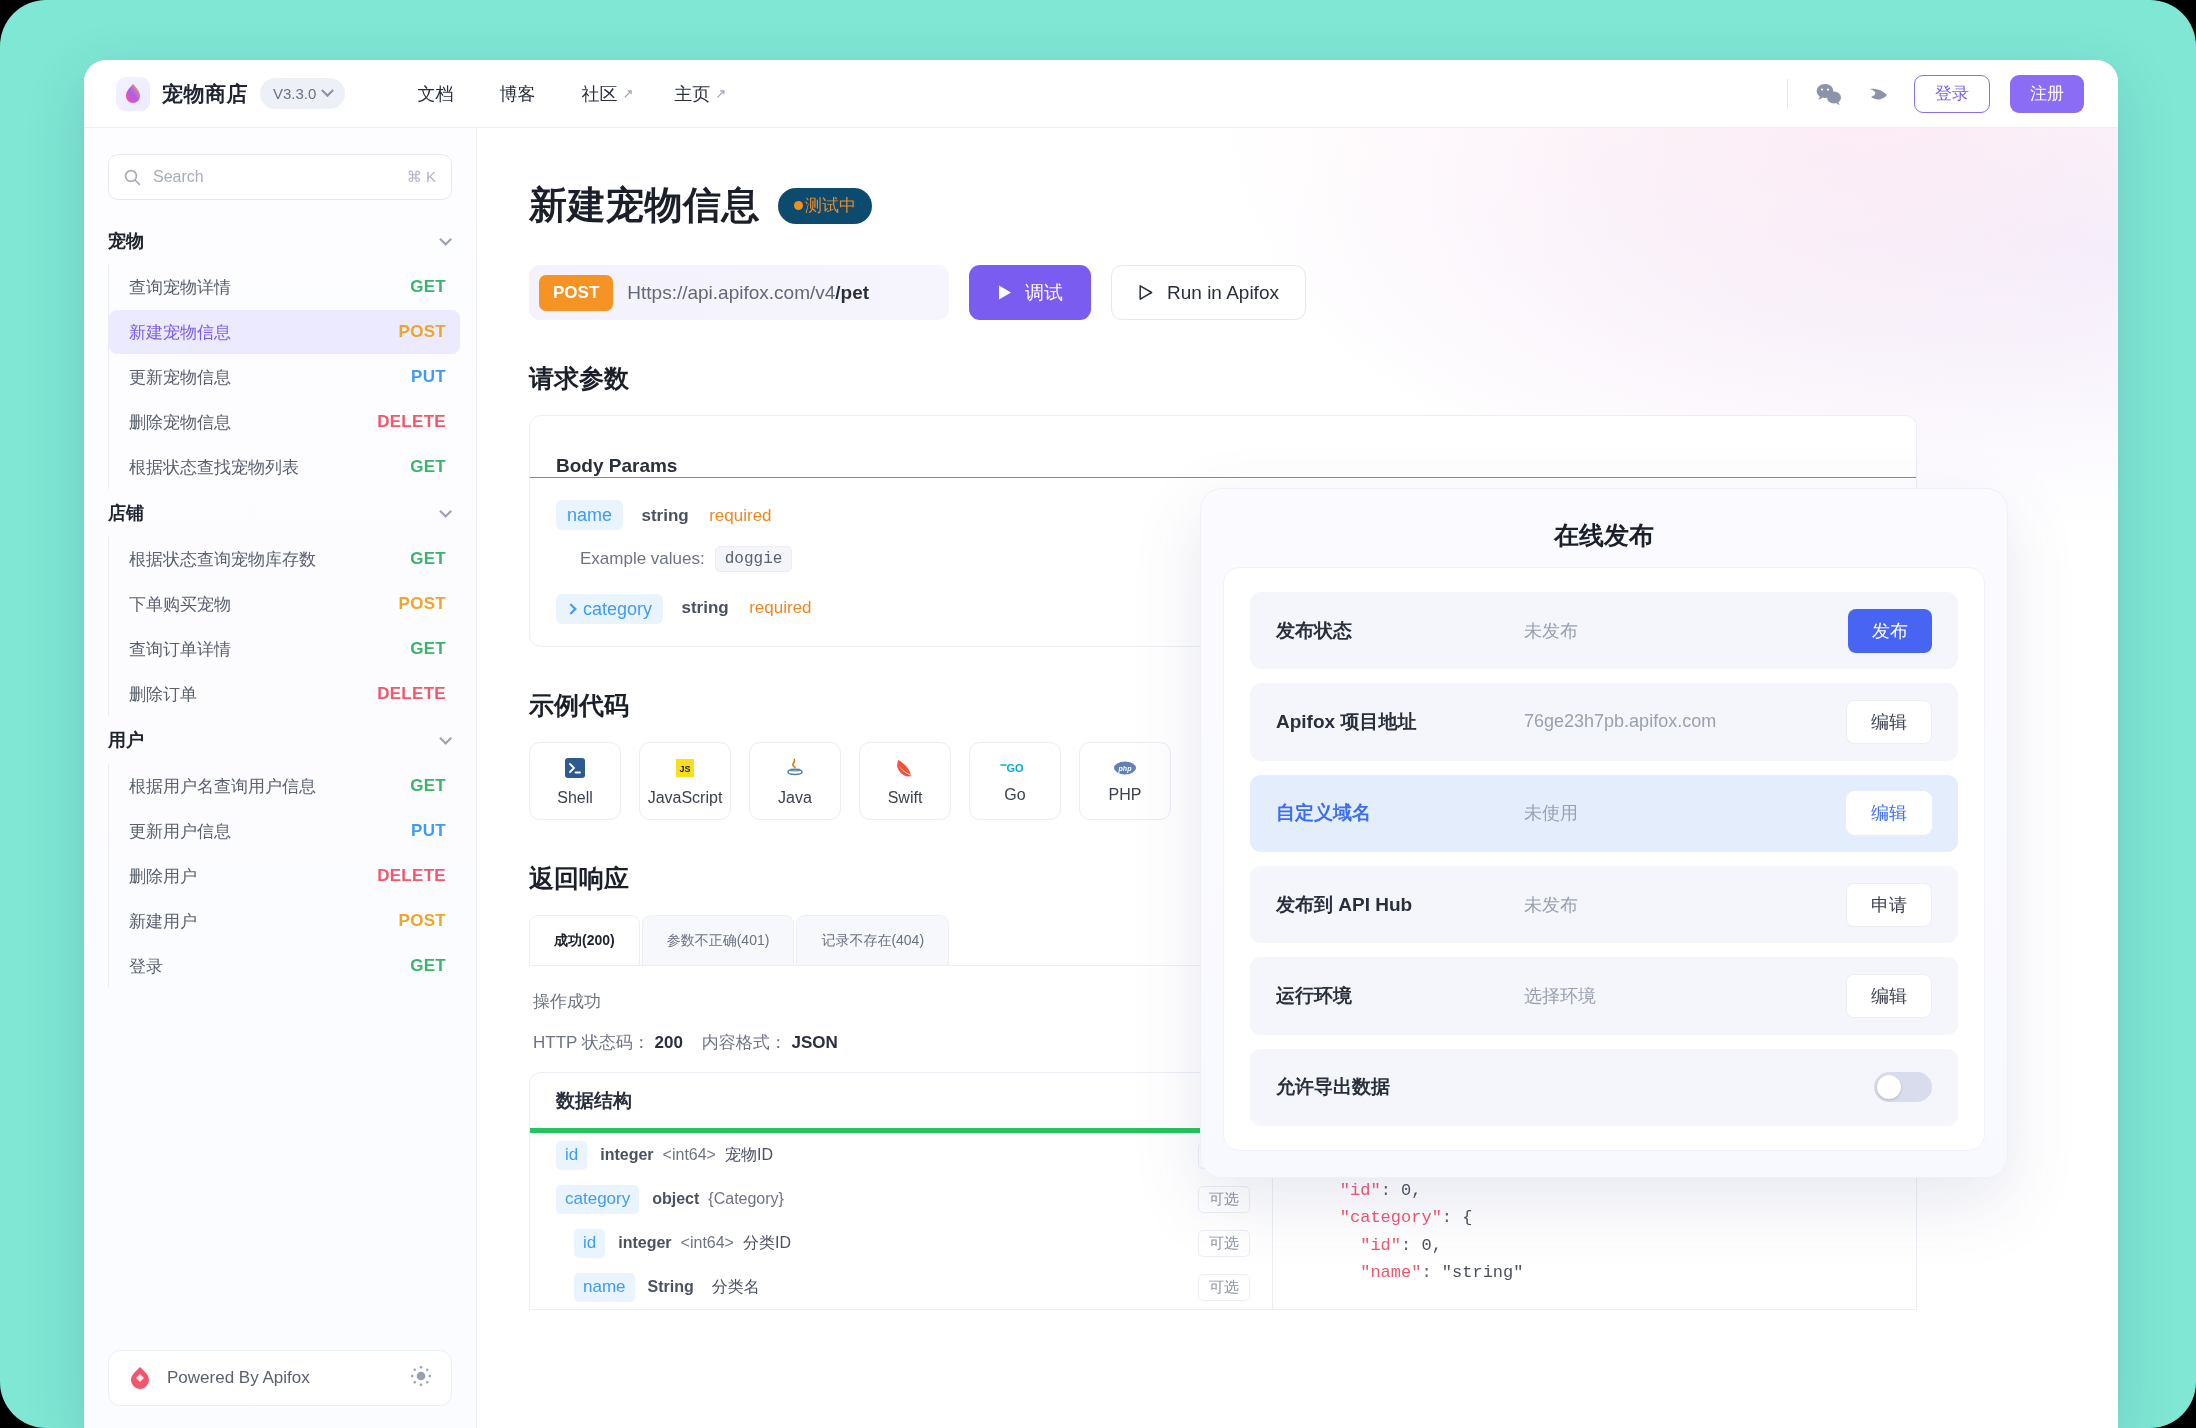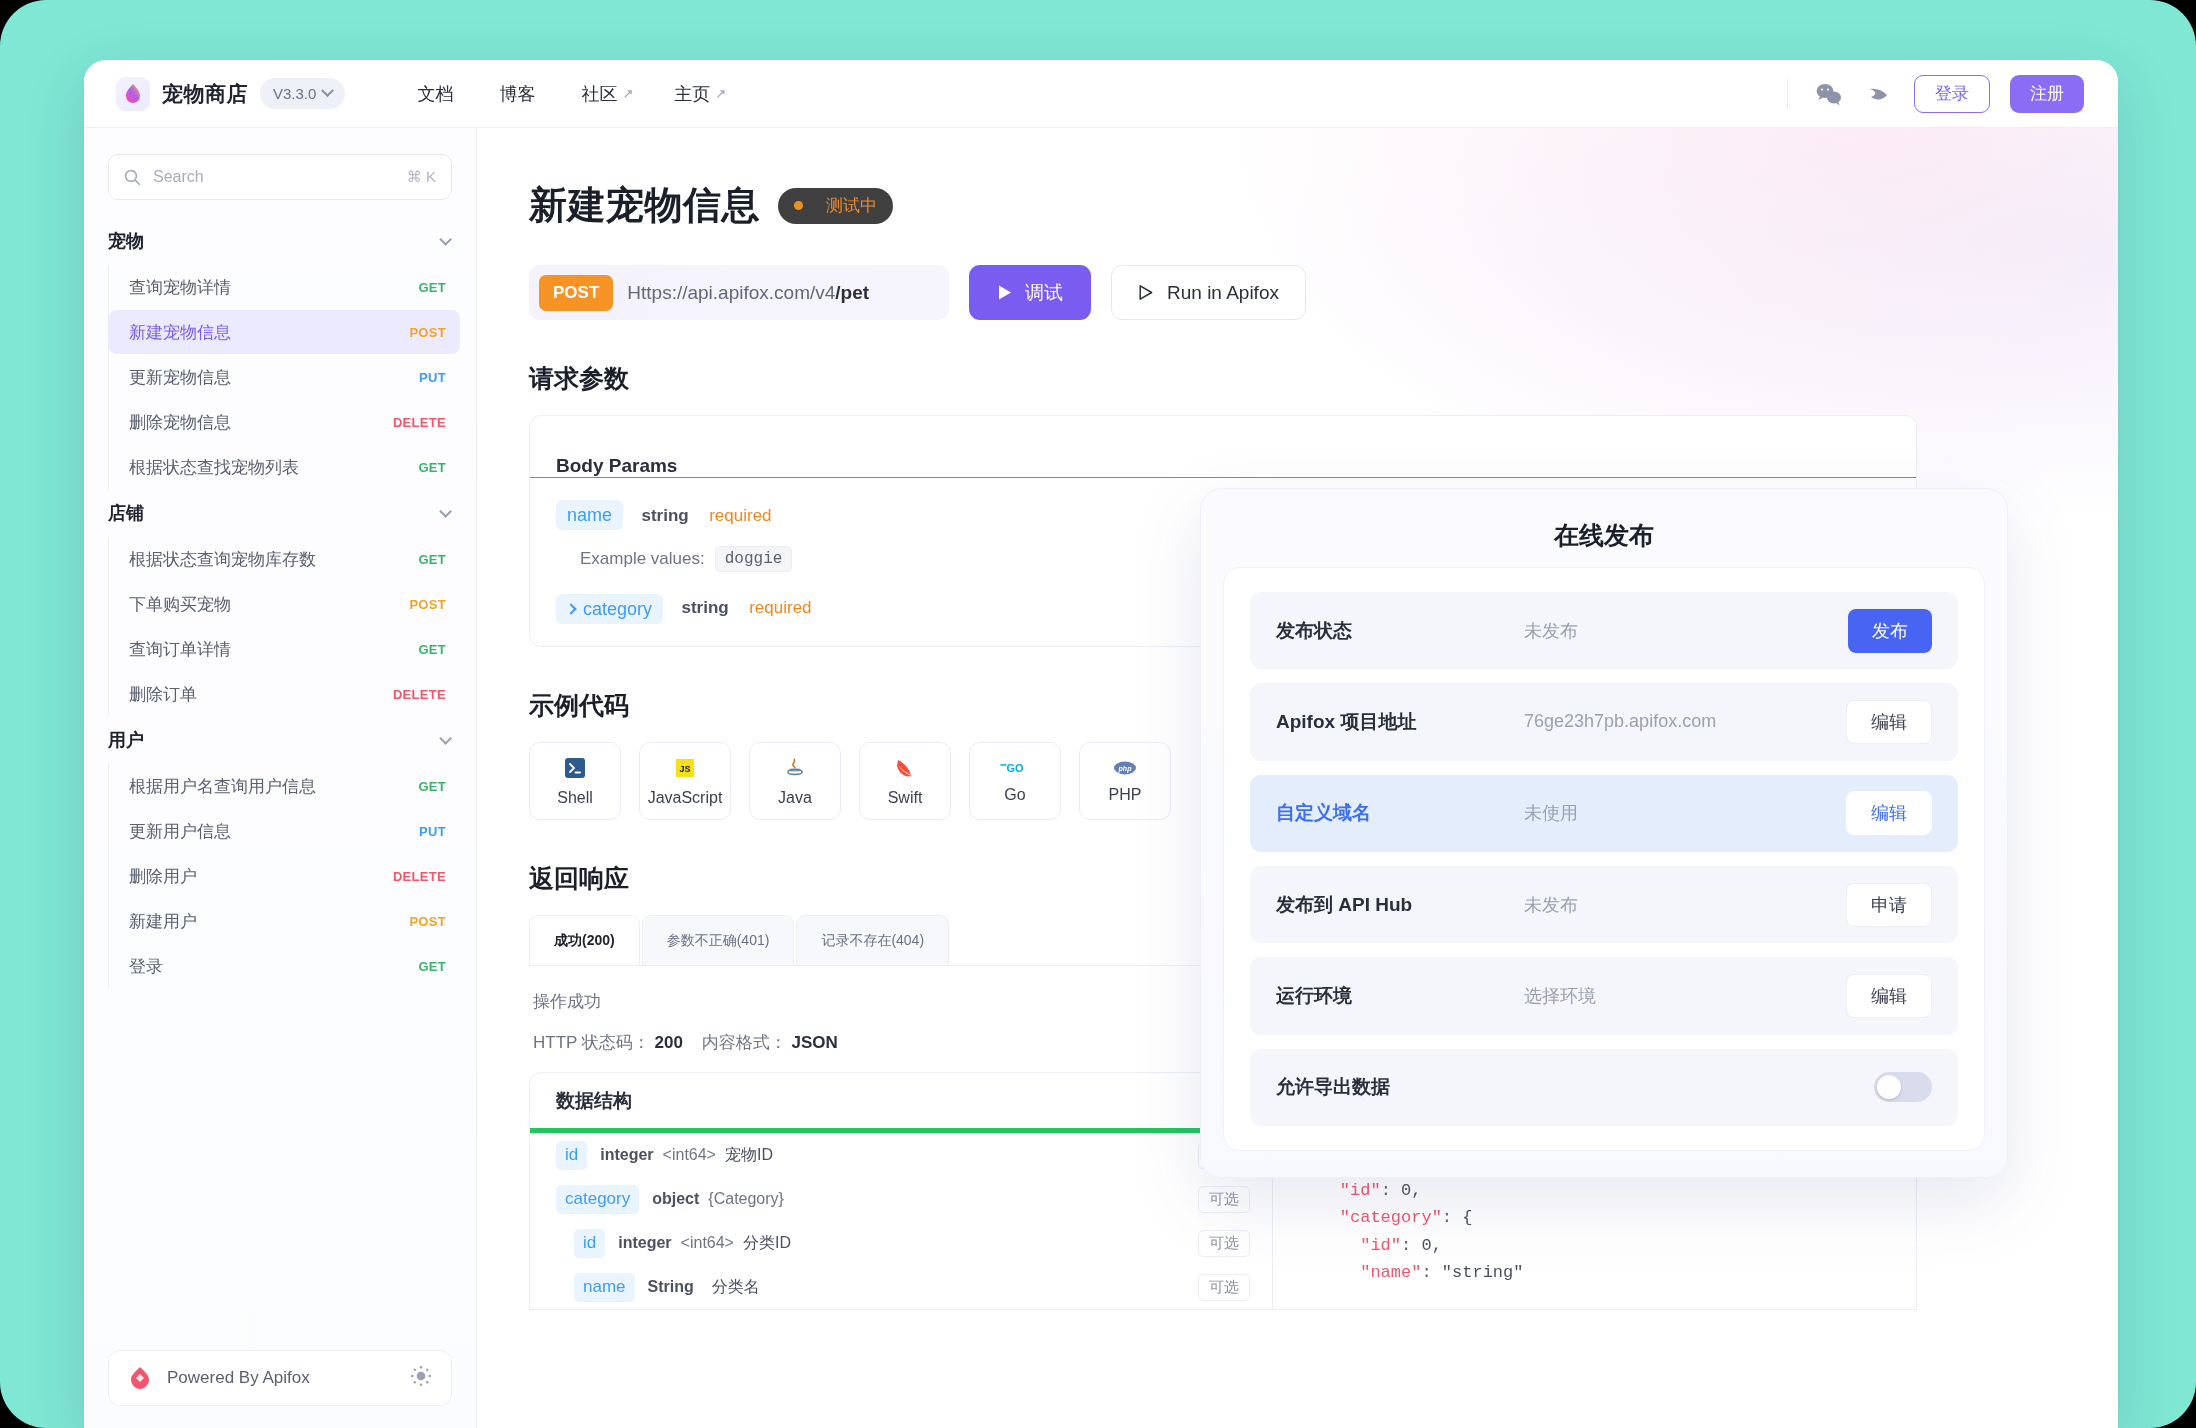--- a/index.html
+++ b/index.html
@@ -103,43 +103,43 @@
   .grp .gname { font-size: 18px; font-weight: 700; color: #20242f; }
   .grp .gchev { margin-left: auto; width: 9px; height: 9px;
      border-right: 2px solid #9aa0b0; border-bottom: 2px solid #9aa0b0; transform: rotate(45deg) translateY(-3px); }
   .grp-items { border-left: 1px solid #ebedf3; margin-left: 24px; }
   .item {
     display: flex; align-items: center; height: 44px;
     margin: 1px 16px 1px 0; padding: 0 14px 0 20px;
     border-radius: 8px; cursor: pointer;
   }
   .item .iname { font-size: 17px; color: #5b6070; }
-  .item .meth { margin-left: auto; font-size: 13px; font-weight: 700; letter-spacing: .3px; }
+  .item .meth { margin-left: auto; font-size: 17px; font-weight: 700; letter-spacing: .3px; }
   .item.active { background: #eceaff; }
   .item.active .iname { color: #7b5cf0; }
   .m-get { color: #3bb46b; }
   .m-post { color: #f0a52a; }
   .m-put { color: #3e9cf5; }
   .m-delete { color: #f4566b; }
   #powered {
     margin: 0 24px 22px 24px; height: 56px;
     border: 1px solid #eceef6; border-radius: 12px; background: #fff;
     display: flex; align-items: center; padding: 0 18px; gap: 14px;
   }
   #powered .pb-text { font-size: 17px; color: #5b6070; font-weight: 500; }
   #powered .theme { margin-left: auto; cursor: pointer; }
 
   
   #main { flex: 1; position: relative; overflow: hidden; padding: 52px 0 0 52px; }
   .title-row { display: flex; align-items: center; gap: 18px; }
   #page-title { font-size: 38px; font-weight: 700; color: #1b1f2a; letter-spacing: .5px; }
   #status-badge {
-    display: flex; align-items: center; gap: 23px;
+    display: flex; align-items: center; gap: 2px;
     height: 36px; padding: 0 16px; border-radius: 18px;
-    background: #404040; color: #f08b2b; font-size: 17px;
+    background: #0c4a6e; color: #f08b2b; font-size: 17px;
   }
   #status-badge .dot { width: 9px; height: 9px; border-radius: 50%; background: #f0901f; }
 
   .url-row { display: flex; align-items: center; gap: 20px; margin-top: 34px; }
   #url-box {
     width: 420px; height: 55px; border-radius: 11px;
     background: linear-gradient(90deg,#f4f3fd,#f6f5fd);
     display: flex; align-items: center; padding: 0 10px; gap: 14px;
   }
   .meth-pill {

